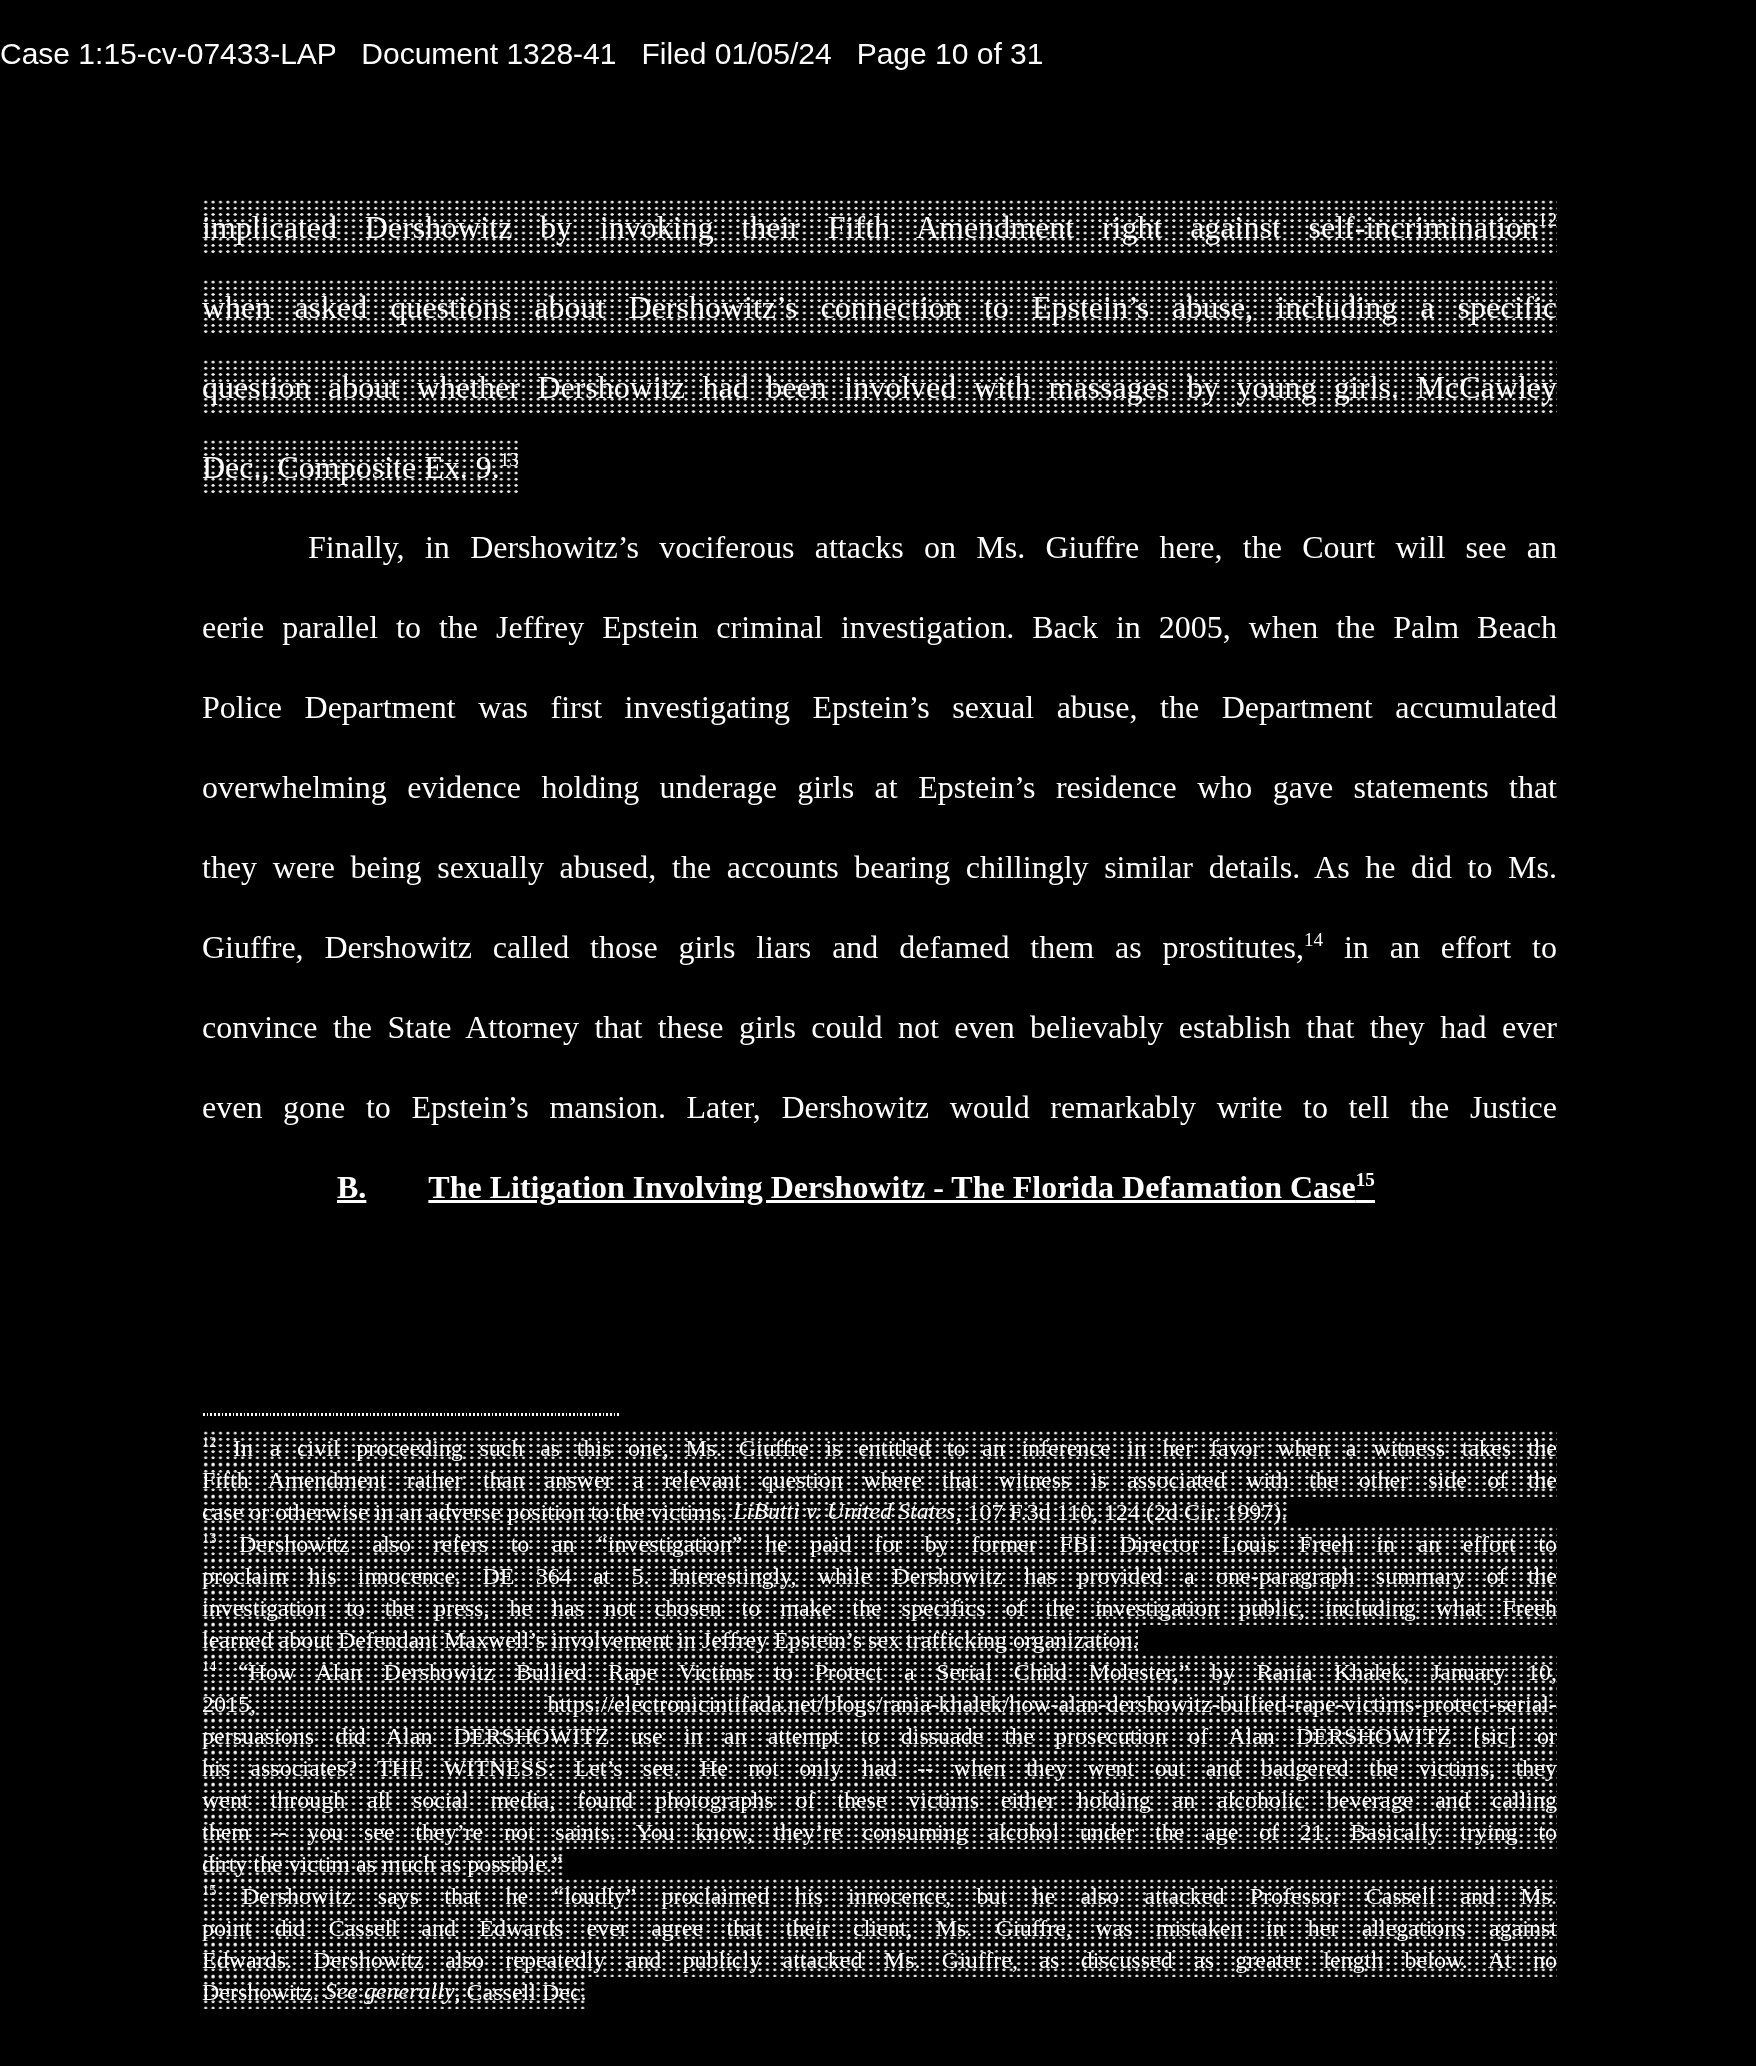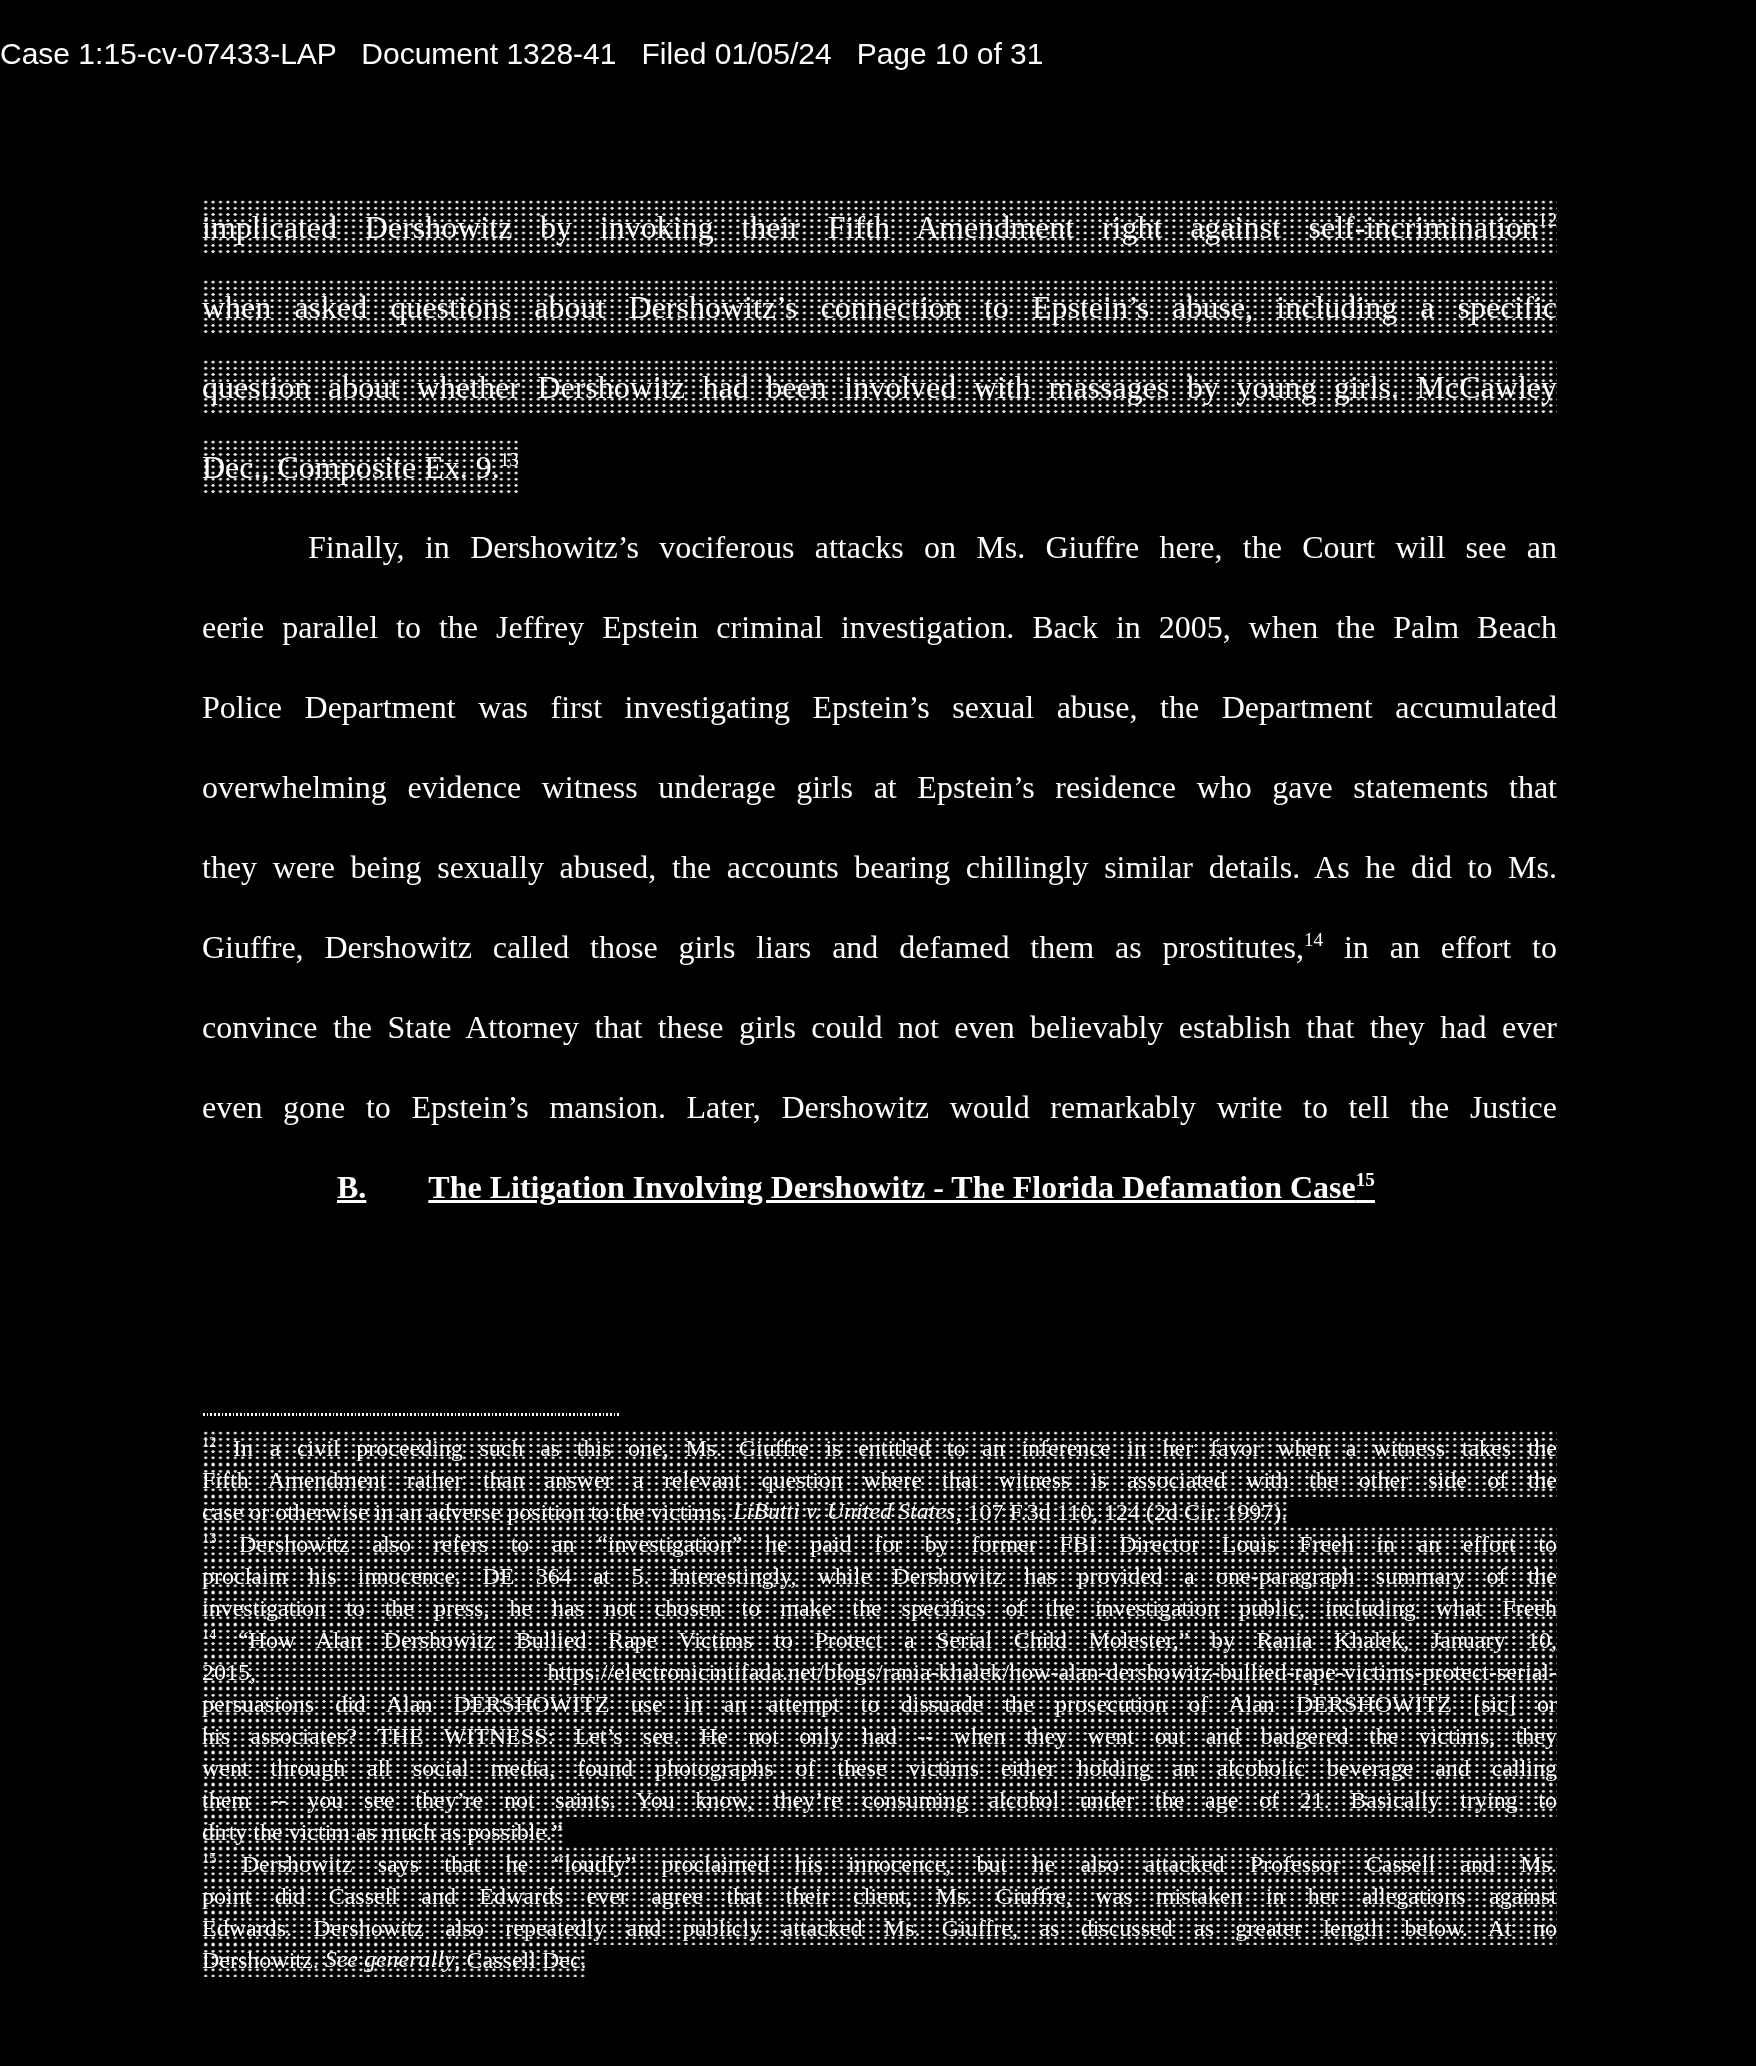--- a/index.html
+++ b/index.html
@@ -58,40 +58,41 @@
     <div id="para1">
         <div class="line j"><span class="hl"><span>implicated Dershowitz by invoking their Fifth Amendment right against self-incrimination</span><sup>12</sup></span></div>
         <div class="line j"><span class="hl"><span>when asked questions about Dershowitz’s connection to Epstein’s abuse, including a specific</span></span></div>
         <div class="line j"><span class="hl"><span>question about whether Dershowitz had been involved with massages by young girls. McCawley</span></span></div>
         <div class="line"><span class="hl"><span>Dec., Composite Ex. 9.</span><sup>13</sup></span></div>
       </div>
     <div id="para2">
         <div class="line j ind"><span><span>Finally, in Dershowitz’s vociferous attacks on Ms. Giuffre here, the Court will see an</span></span></div>
         <div class="line j"><span><span>eerie parallel to the Jeffrey Epstein criminal investigation. Back in 2005, when the Palm Beach</span></span></div>
         <div class="line j"><span><span>Police Department was first investigating Epstein’s sexual abuse, the Department accumulated</span></span></div>
-        <div class="line j"><span><span>overwhelming evidence witness underage girls at Epstein’s residence who gave statements that</span></span></div>
+        <div class="line j"><span><span>overwhelming evidence holding underage girls at Epstein’s residence who gave statements that</span></span></div>
         <div class="line j"><span><span>they were being sexually abused, the accounts bearing chillingly similar details. As he did to Ms.</span></span></div>
         <div class="line j"><span><span>Giuffre, Dershowitz called those girls liars and defamed them as prostitutes,</span><sup>14</sup><span> in an effort to</span></span></div>
         <div class="line j"><span><span>convince the State Attorney that these girls could not even believably establish that they had ever</span></span></div>
         <div class="line j"><span><span>even gone to Epstein’s mansion. Later, Dershowitz would remarkably write to tell the Justice</span></span></div>
       </div>
     <div id="section-heading" class="line">
       <span>B.</span><span class="hgap"></span><span>The Litigation Involving Dershowitz - The Florida Defamation Case</span><sup>15</sup>
     </div>
   </div>
 
   <div id="fn-sep"></div>
 
   <div id="footnotes">
       <div class="line j"><span class="hl"><sup>12</sup><span> In a civil proceeding such as this one, Ms. Giuffre is entitled to an inference in her favor when a witness takes the</span></span></div>
       <div class="line j"><span class="hl"><span>Fifth Amendment rather than answer a relevant question where that witness is associated with the other side of the</span></span></div>
       <div class="line"><span class="hl"><span>case or otherwise in an adverse position to the victims. </span><i>LiButti v. United States</i><span>, 107 F.3d 110, 124 (2d Cir. 1997).</span></span></div>
       <div class="line j"><span class="hl"><sup>13</sup><span> Dershowitz also refers to an “investigation” he paid for by former FBI Director Louis Freeh in an effort to</span></span></div>
       <div class="line j"><span class="hl"><span>proclaim his innocence. DE 364 at 5. Interestingly, while Dershowitz has provided a one-paragraph summary of the</span></span></div>
       <div class="line j"><span class="hl"><span>investigation to the press, he has not chosen to make the specifics of the investigation public, including what Freeh</span></span></div>
+      <div class="line"><span class="hl"><span>learned about Defendant Maxwell’s involvement in Jeffrey Epstein’s sex trafficking organization.</span></span></div>
       <div class="line j"><span class="hl"><sup>14</sup><span> “How Alan Dershowitz Bullied Rape Victims to Protect a Serial Child Molester,” by Rania Khalek, January 10,</span></span></div>
       <div class="line j"><span class="hl"><span>2015, https://electronicintifada.net/blogs/rania-khalek/how-alan-dershowitz-bullied-rape-victims-protect-serial-</span></span></div>
       <div class="line j"><span class="hl"><span>persuasions did Alan DERSHOWITZ use in an attempt to dissuade the prosecution of Alan DERSHOWITZ [sic] or</span></span></div>
       <div class="line j"><span class="hl"><span>his associates? THE WITNESS: Let’s see. He not only had -- when they went out and badgered the victims, they</span></span></div>
       <div class="line j"><span class="hl"><span>went through all social media, found photographs of these victims either holding an alcoholic beverage and calling</span></span></div>
       <div class="line j"><span class="hl"><span>them -- you see they’re not saints. You know, they’re consuming alcohol under the age of 21. Basically trying to</span></span></div>
       <div class="line"><span class="hl"><span>dirty the victim as much as possible.”</span></span></div>
       <div class="line j"><span class="hl"><sup>15</sup><span> Dershowitz says that he “loudly” proclaimed his innocence, but he also attacked Professor Cassell and Ms.</span></span></div>
       <div class="line j"><span class="hl"><span>point did Cassell and Edwards ever agree that their client, Ms. Giuffre, was mistaken in her allegations against</span></span></div>
       <div class="line j"><span class="hl"><span>Edwards. Dershowitz also repeatedly and publicly attacked Ms. Giuffre, as discussed as greater length below. At no</span></span></div>

